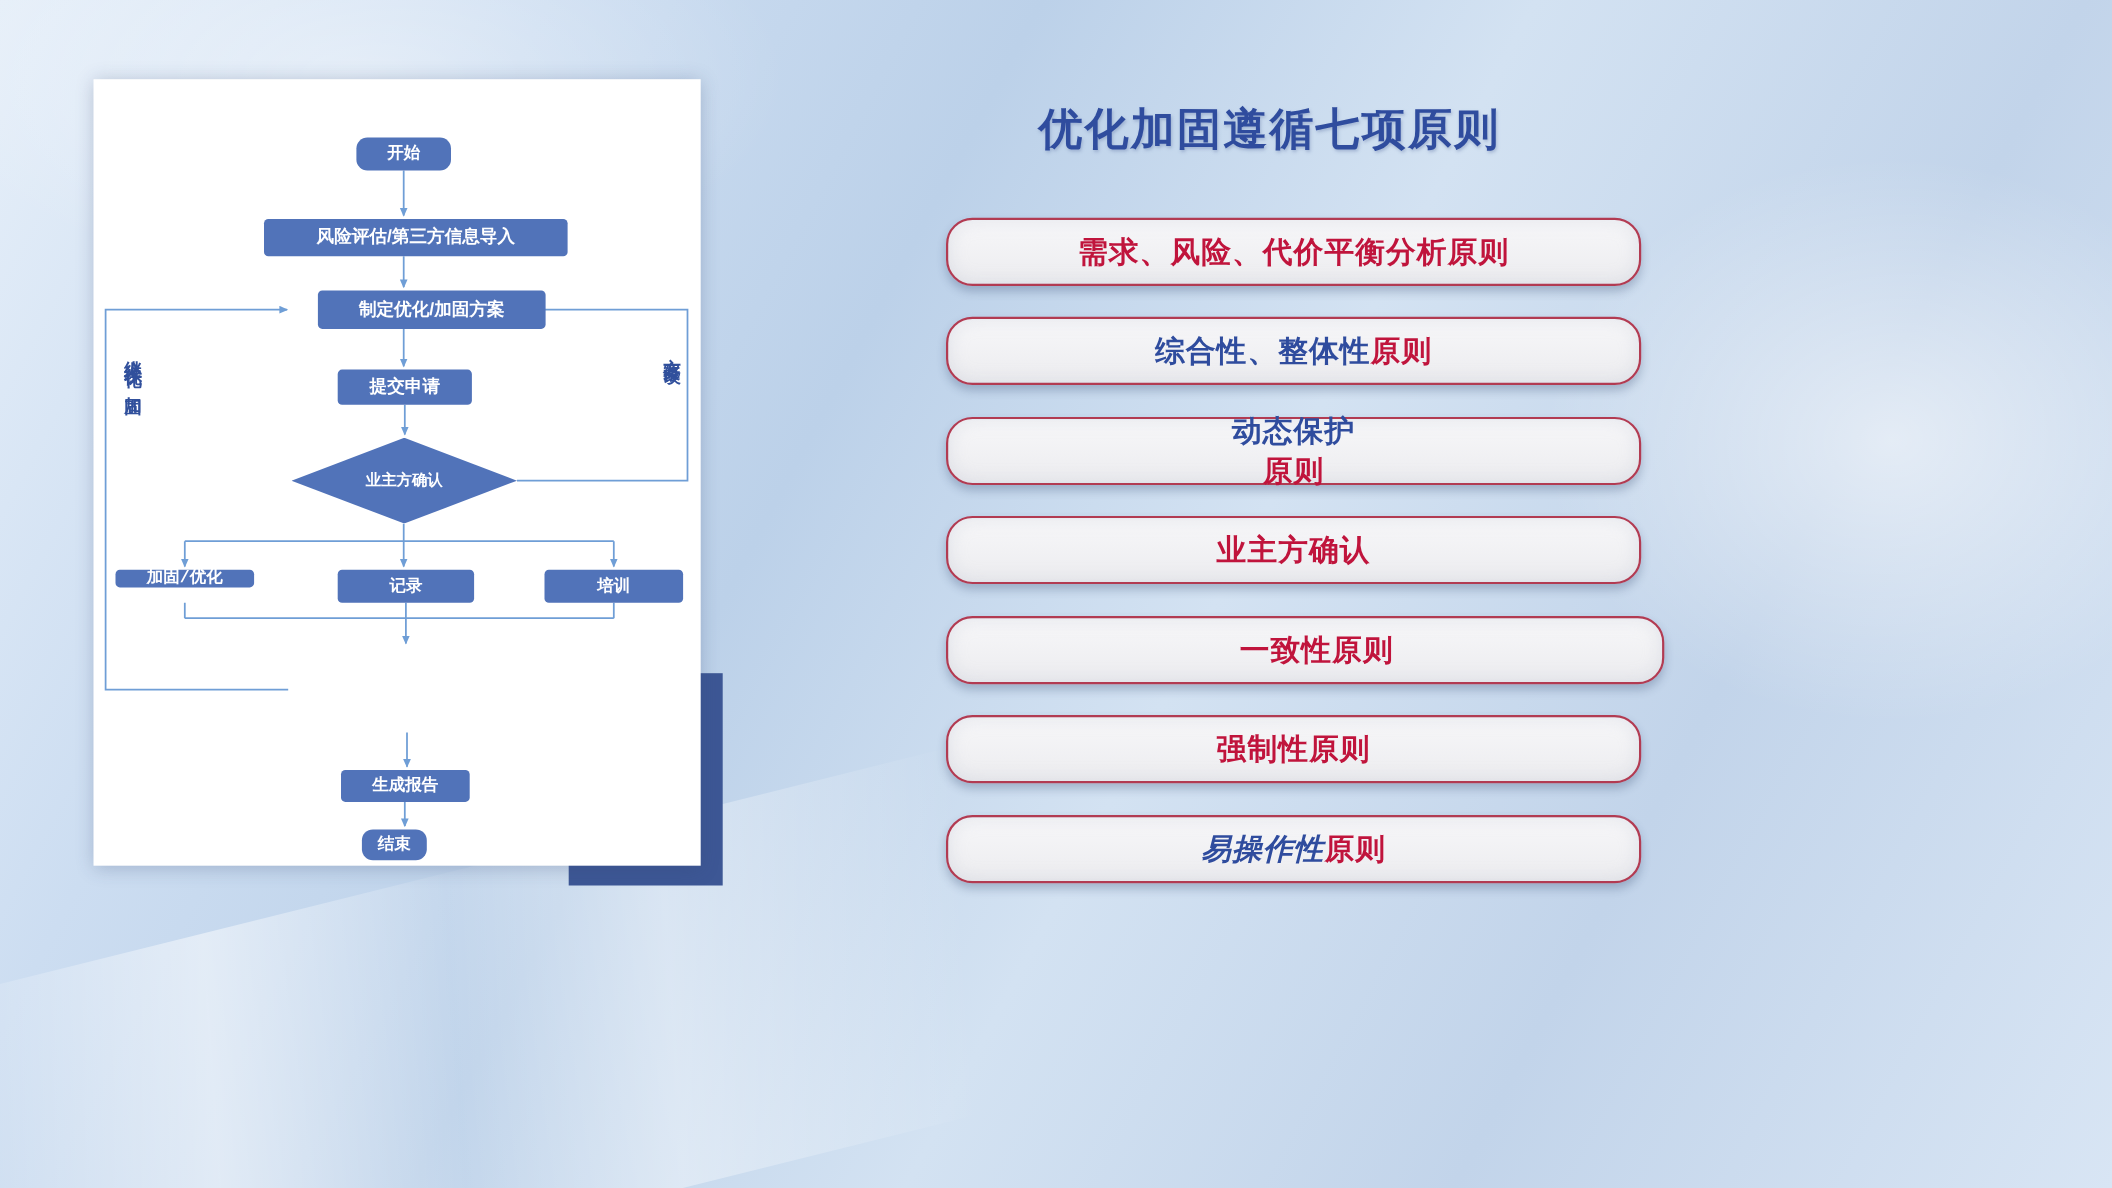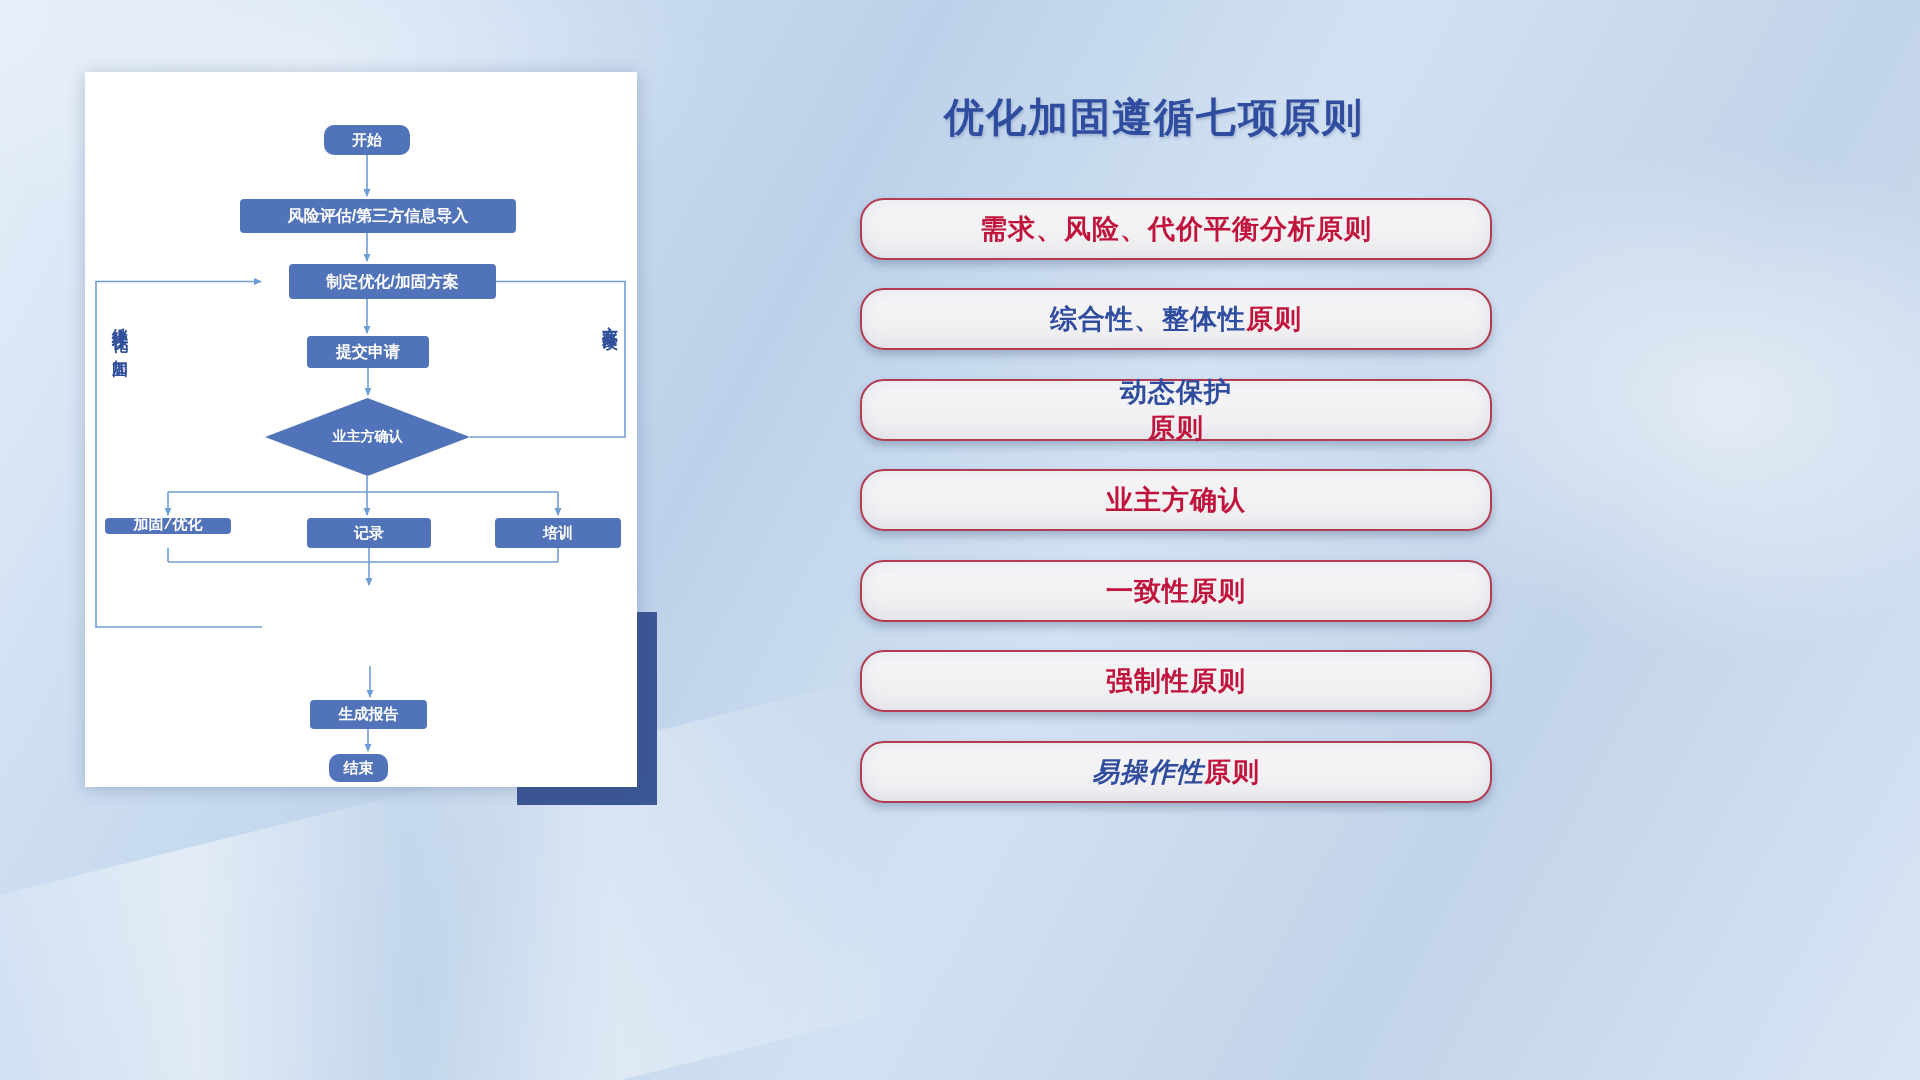--- a/index.html
+++ b/index.html
@@ -142,21 +142,21 @@
   <div class="pill" style="top:379px;flex-direction:column;">
     <span style="color: rgb(47, 76, 158);">动态保护</span>
       <span style="color: rgb(192, 20, 60);">原则</span>
   </div>
 
   <div class="pill" style="top:469px;">
     <span style="color: rgb(192, 20, 60);">业主方确认</span>
       <span style="color: rgb(192, 20, 60);"></span>
   </div>
 
-  <div class="pill" style="top:560px;">
+  <div class="pill" style="top:560px;padding-left:21px;">
     <span style="color: rgb(192, 20, 60);">一致性原则</span>
       <span style="color: rgb(192, 20, 60);"></span>
   </div>
 
   <div class="pill" style="top:650px;">
     <span style="color: rgb(192, 20, 60);">强制性原则</span>
       <span style="color: rgb(192, 20, 60);"></span>
   </div>
 
   <div class="pill" style="top:741px;">

